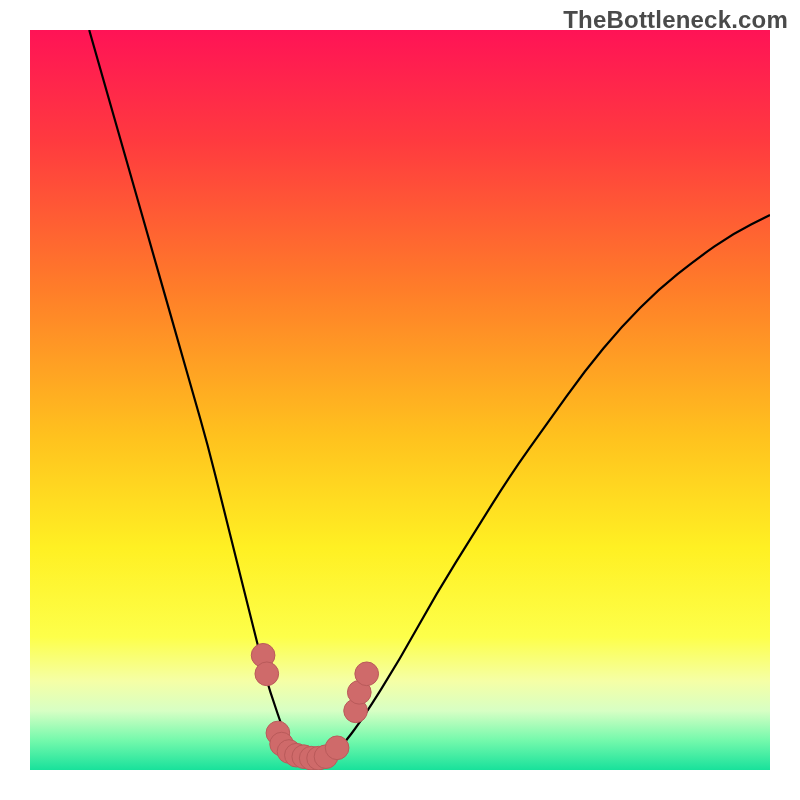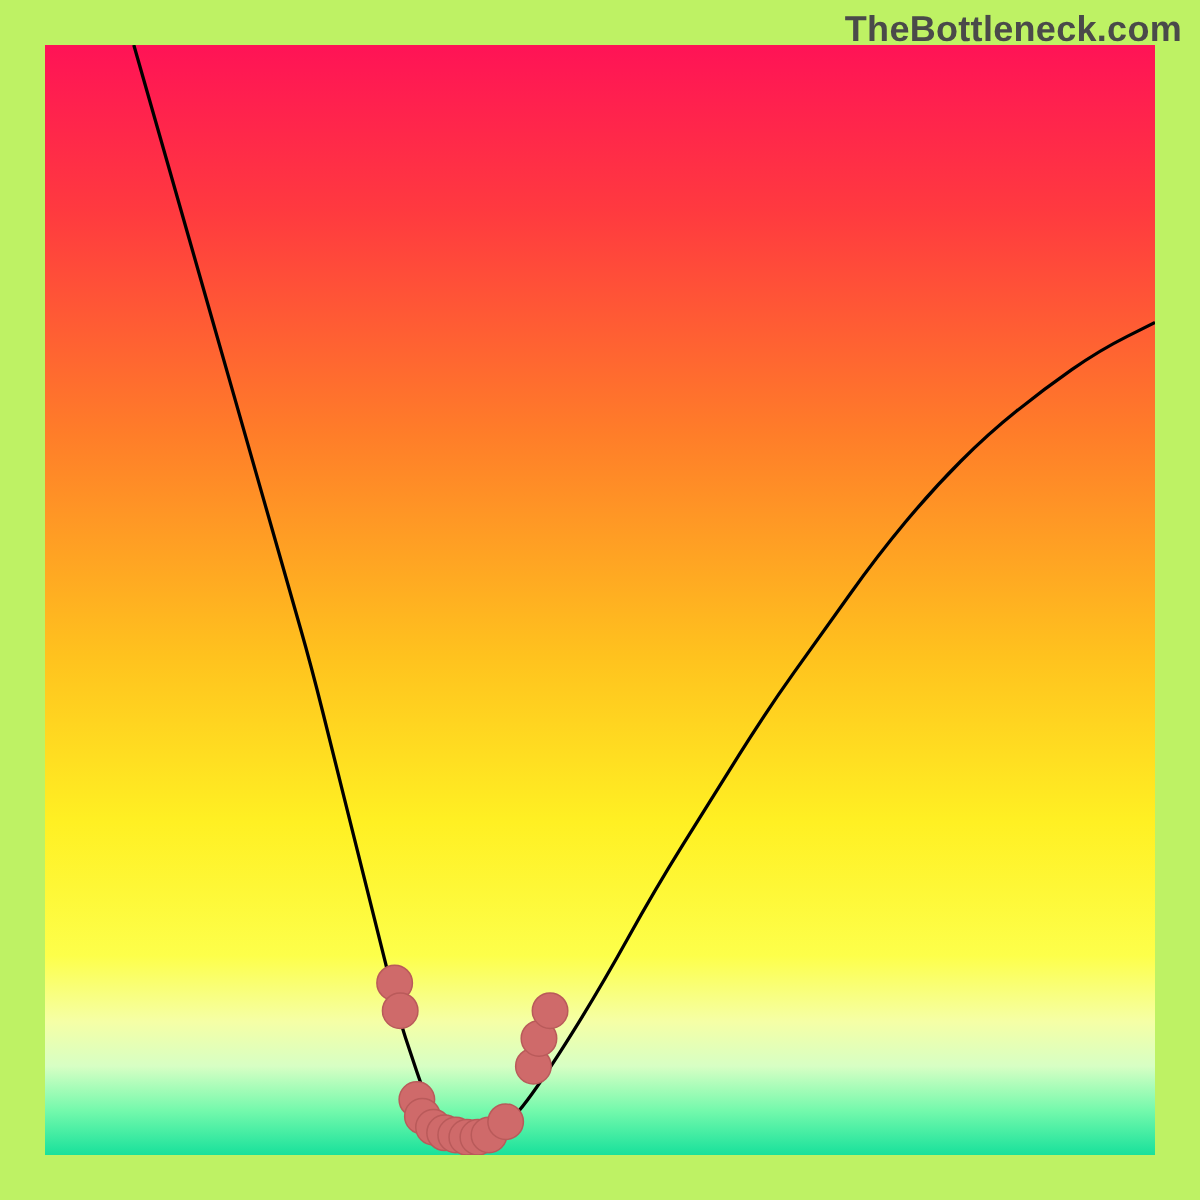--- a/index.html
+++ b/index.html
@@ -8,21 +8,21 @@
     width: 800px;
     height: 800px;
     overflow: hidden;
     background: #000;
     font-family: Arial, Helvetica, sans-serif;
   }
   .frame {
     position: relative;
     width: 800px;
     height: 800px;
-    background: #bef264;
+    background: #ffffff;
   }
   .watermark {
     position: absolute;
     top: 6px;
     right: 12px;
     color: #4a4a4a;
     font-size: 24px;
     font-weight: 600;
     letter-spacing: 0.2px;
     user-select: none;

